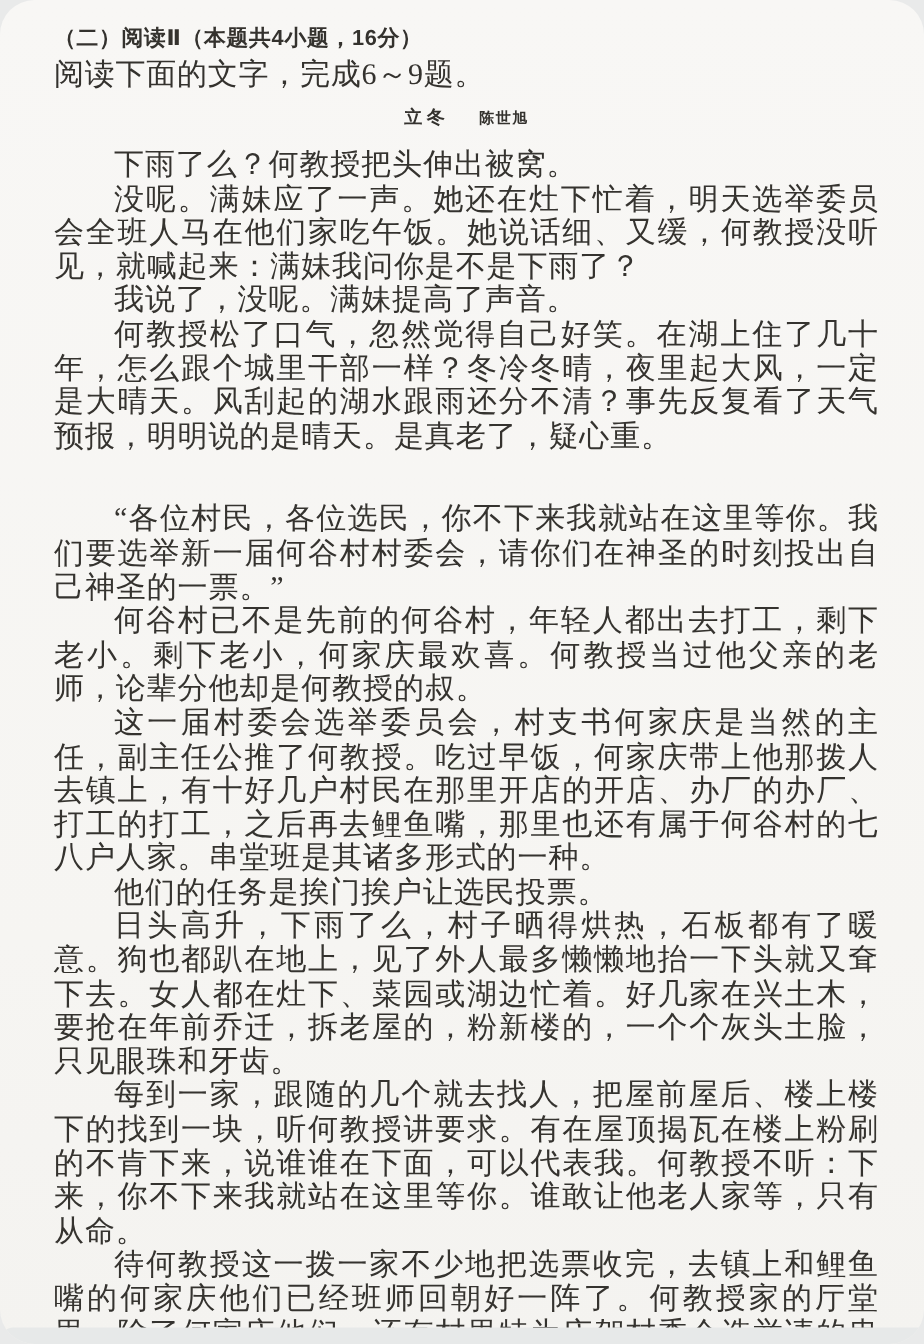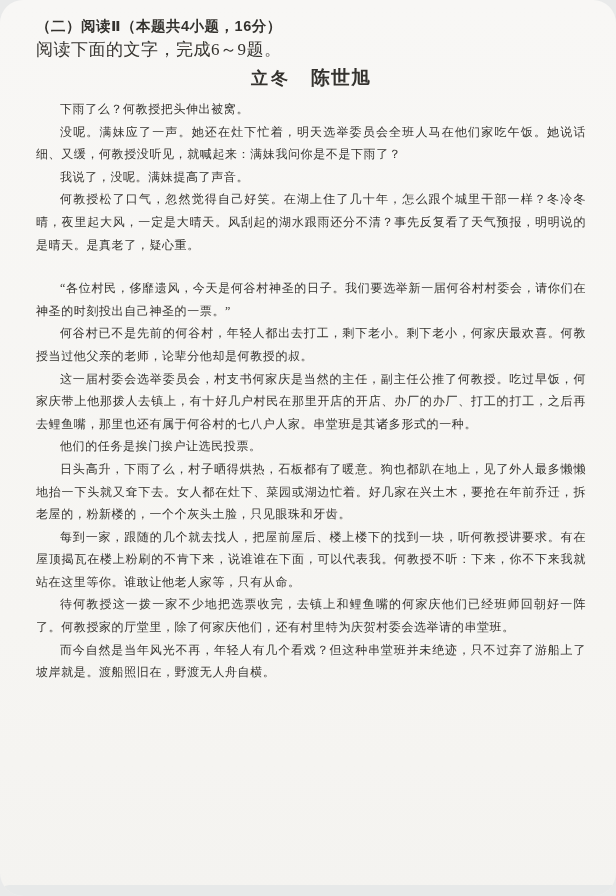--- a/index.html
+++ b/index.html
@@ -23,53 +23,53 @@
     border-radius: 23px;
   }
   .section-heading {
     font-family: "Liberation Sans", "DejaVu Sans", sans-serif;
     font-weight: 700;
     font-size: 14.5px;
     line-height: 24px;
     letter-spacing: 0.5px;
   }
   .instruction-line {
-    font-size: 17px;
+    font-size: 20px;
     line-height: 24px;
     letter-spacing: 0.5px;
   }
   .title-row {
     text-align: center;
     margin: 4px 0 7px 0;
     line-height: 24px;
   }
   .article-title {
-    font-size: 17px;
+    font-size: 12px;
     letter-spacing: 3px;
     font-weight: 600;
   }
   .article-author {
     font-family: "Liberation Sans", "DejaVu Sans", sans-serif;
     font-weight: 700;
-    font-size: 19px;
+    font-size: 10px;
     margin-left: 16px;
     letter-spacing: 1px;
   }
   .article-body { }
   .para {
     margin: 0;
     text-indent: 2em;
-    font-size: 12px;
+    font-size: 20px;
     line-height: 22.6px;
     letter-spacing: 0.6px;
     text-align: justify;
     color: #35332f;
   }
   .para.gap-after {
-    margin-bottom: 21px;
+    margin-bottom: 33px;
   }
   .bottom-strip {
     position: absolute;
     left: 0;
     right: 0;
     bottom: 0;
     height: 11px;
     background: #e7e9e9;
     border-top-left-radius: 9px;
   }
@@ -82,21 +82,21 @@
   <div class="instruction-line">阅读下面的文字，完成6～9题。</div>
   <div class="title-row">
     <span class="article-title">立冬</span>
     <span class="article-author">陈世旭</span>
   </div>
   <div class="article-body">
       <p class="para">下雨了么？何教授把头伸出被窝。</p>
       <p class="para">没呢。满妹应了一声。她还在灶下忙着，明天选举委员会全班人马在他们家吃午饭。她说话细、又缓，何教授没听见，就喊起来：满妹我问你是不是下雨了？</p>
       <p class="para">我说了，没呢。满妹提高了声音。</p>
       <p class="para gap-after">何教授松了口气，忽然觉得自己好笑。在湖上住了几十年，怎么跟个城里干部一样？冬冷冬晴，夜里起大风，一定是大晴天。风刮起的湖水跟雨还分不清？事先反复看了天气预报，明明说的是晴天。是真老了，疑心重。</p>
-      <p class="para">“各位村民，侈靡遗风，今天是何谷村神圣的日子。我们要选举新一届何谷村村委会，请你们在神圣的时刻投出自己神圣的一票。”</p>
+      <p class="para">“各位村民，各位选民，你不下来我就站在这里等你。我们要选举新一届何谷村村委会，请你们在神圣的时刻投出自己神圣的一票。”</p>
       <p class="para">何谷村已不是先前的何谷村，年轻人都出去打工，剩下老小。剩下老小，何家庆最欢喜。何教授当过他父亲的老师，论辈分他却是何教授的叔。</p>
       <p class="para">这一届村委会选举委员会，村支书何家庆是当然的主任，副主任公推了何教授。吃过早饭，何家庆带上他那拨人去镇上，有十好几户村民在那里开店的开店、办厂的办厂、打工的打工，之后再去鲤鱼嘴，那里也还有属于何谷村的七八户人家。串堂班是其诸多形式的一种。</p>
       <p class="para">他们的任务是挨门挨户让选民投票。</p>
       <p class="para">日头高升，下雨了么，村子晒得烘热，石板都有了暖意。狗也都趴在地上，见了外人最多懒懒地抬一下头就又耷下去。女人都在灶下、菜园或湖边忙着。好几家在兴土木，要抢在年前乔迁，拆老屋的，粉新楼的，一个个灰头土脸，只见眼珠和牙齿。</p>
       <p class="para">每到一家，跟随的几个就去找人，把屋前屋后、楼上楼下的找到一块，听何教授讲要求。有在屋顶揭瓦在楼上粉刷的不肯下来，说谁谁在下面，可以代表我。何教授不听：下来，你不下来我就站在这里等你。谁敢让他老人家等，只有从命。</p>
       <p class="para">待何教授这一拨一家不少地把选票收完，去镇上和鲤鱼嘴的何家庆他们已经班师回朝好一阵了。何教授家的厅堂里，除了何家庆他们，还有村里特为庆贺村委会选举请的串堂班。</p>
       <p class="para">而今自然是当年风光不再，年轻人有几个看戏？但这种串堂班并未绝迹，只不过弃了游船上了坡岸就是。渡船照旧在，野渡无人舟自横。</p>
     </div>
   <div class="bottom-strip"></div>
 </div>

